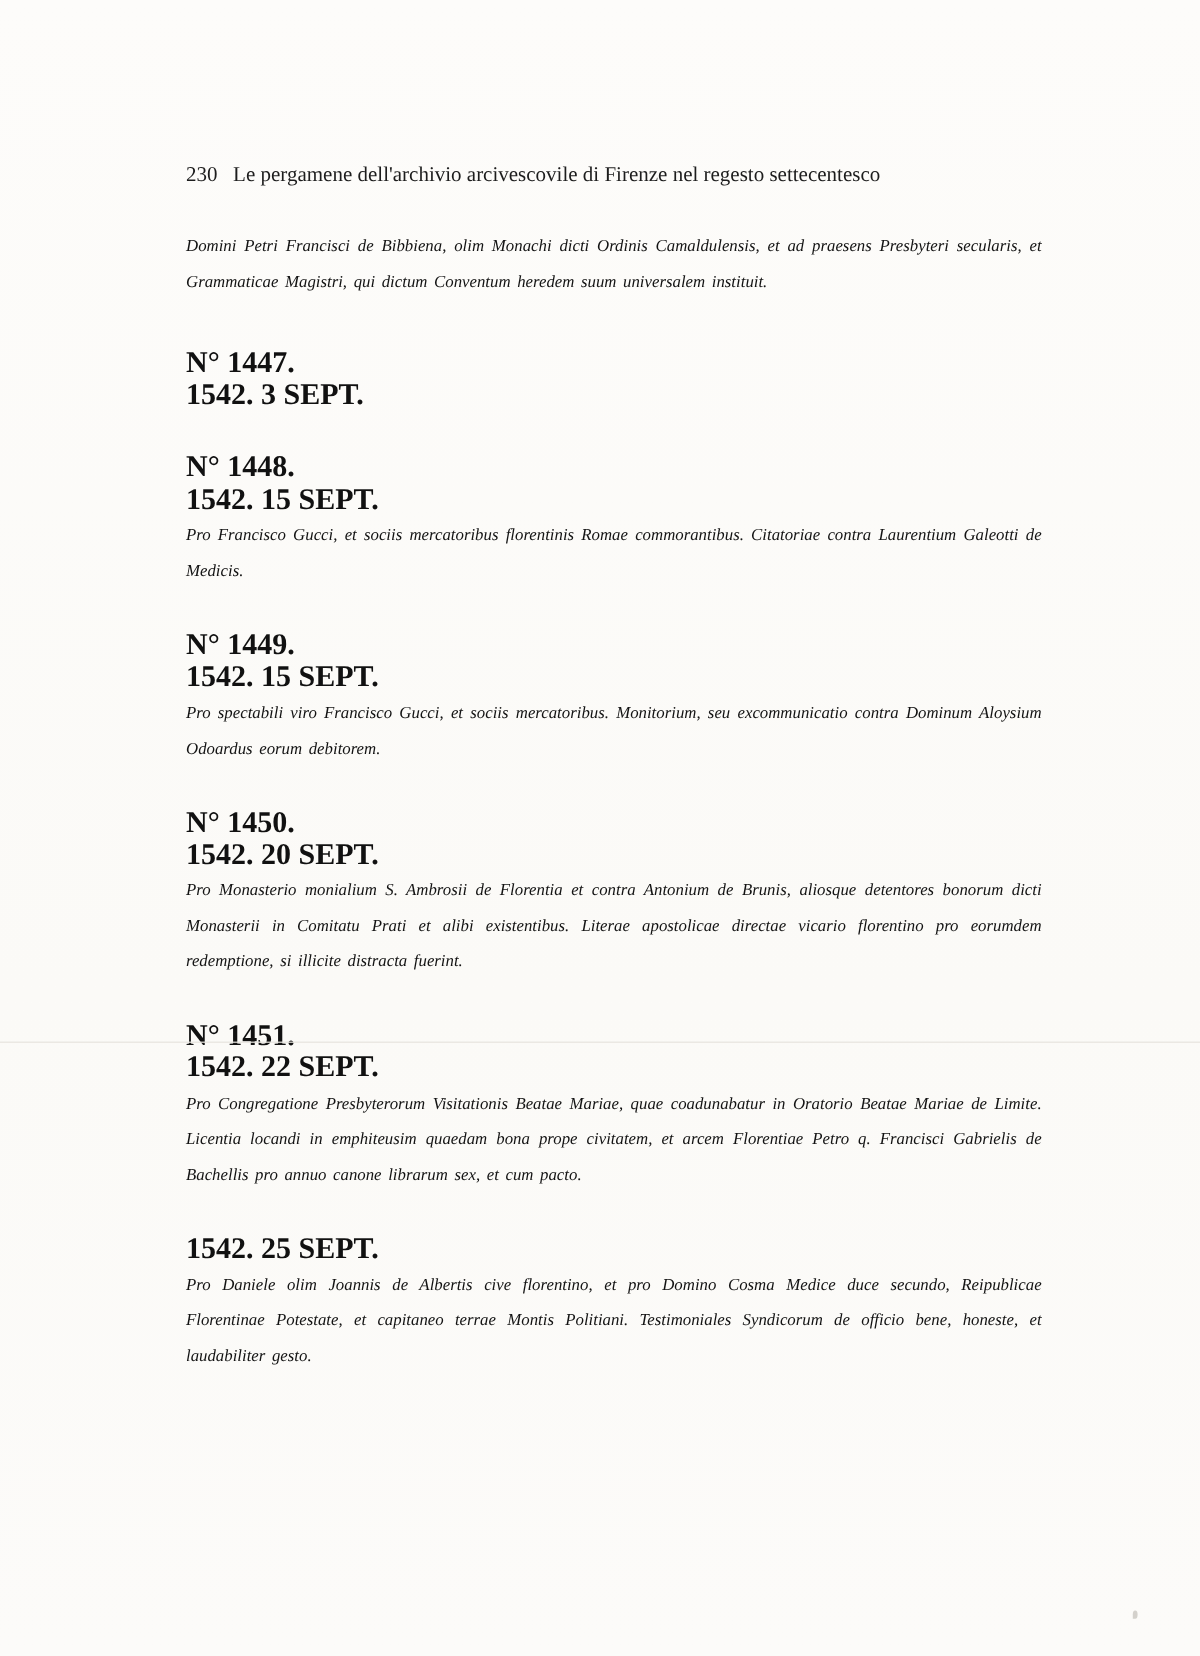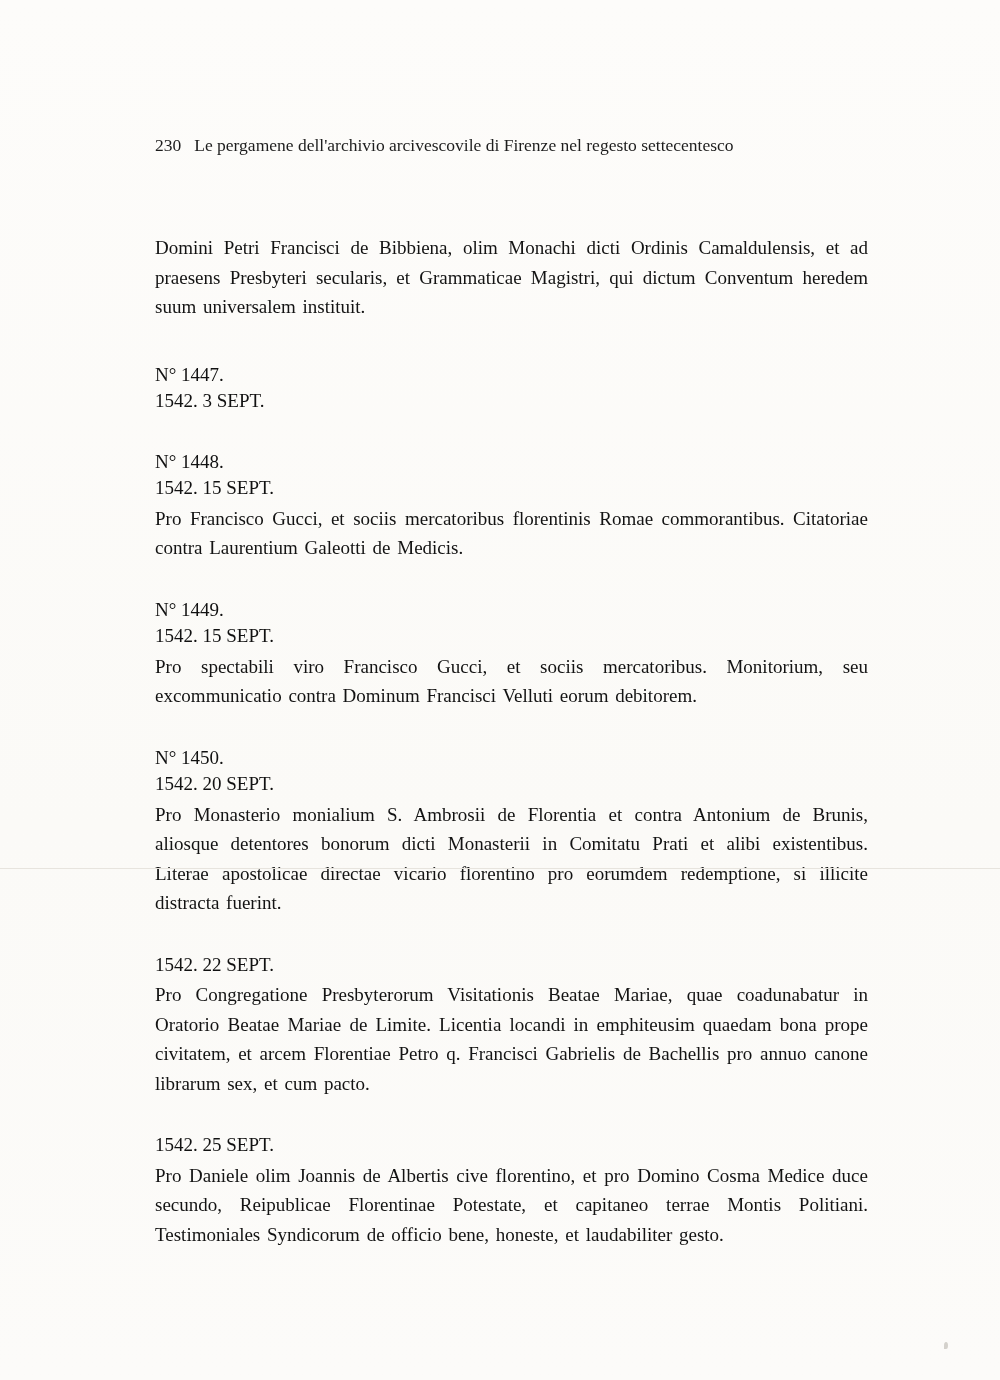--- a/index.html
+++ b/index.html
@@ -22,49 +22,50 @@
     width: 1000px;
     height: 1380px;
     background: linear-gradient(180deg, #fdfcfa 0%, #fbfaf7 60%, #fcfbf9 100%);
     padding: 133px 132px 60px 155px;
   }
 
   .running-header {
     font-size: 17.5px;
     line-height: 24px;
     color: #1d1d1d;
-    margin-bottom: 76px;
+    margin-bottom: 34px;
     white-space: nowrap;
   }
 
   .running-header .page-num {
     margin-right: 13px;
   }
 
   .body-italic {
-    font-size: 19px;
+    font-style: italic;
+    font-size: 14px;
     line-height: 29.5px;
     text-align: justify;
     color: #131313;
     word-spacing: 2px;
   }
 
   .continuation {
     margin-bottom: 40px;
   }
 
   .entry {
     margin-top: 34px;
   }
 
   .entry-number,
   .entry-date {
-    font-weight: normal;
+    font-weight: bold;
     font-style: normal;
-    font-size: 19px;
+    font-size: 25px;
     line-height: 26.5px;
     color: #111111;
   }
 
   .entry-text {
     margin-top: 2px;
   }
 
   .scan-line {
     position: absolute;
@@ -104,30 +105,31 @@
 
   <section class="entry">
     <div class="entry-number">N° 1448.</div>
     <div class="entry-date">1542. 15 SEPT.</div>
     <p class="body-italic entry-text">Pro Francisco Gucci, et sociis mercatoribus florentinis Romae commorantibus. Citatoriae contra Laurentium Galeotti de Medicis.</p>
   </section>
 
   <section class="entry">
     <div class="entry-number">N° 1449.</div>
     <div class="entry-date">1542. 15 SEPT.</div>
-    <p class="body-italic entry-text">Pro spectabili viro Francisco Gucci, et sociis mercatoribus. Monitorium, seu excommunicatio contra Dominum Francisci Velluti eorum debitorem.</p>
+    <p class="body-italic entry-text">Pro spectabili viro Francisco Gucci, et sociis mercatoribus. Monitorium, seu excommunicatio contra Dominum Aloysium Odoardus eorum debitorem.</p>
   </section>
 
   <section class="entry">
     <div class="entry-number">N° 1450.</div>
     <div class="entry-date">1542. 20 SEPT.</div>
     <p class="body-italic entry-text">Pro Monasterio monialium S. Ambrosii de Florentia et contra Antonium de Brunis, aliosque detentores bonorum dicti Monasterii in Comitatu Prati et alibi existentibus. Literae apostolicae directae vicario florentino pro eorumdem redemptione, si illicite distracta fuerint.</p>
   </section>
 
   <section class="entry">
+    <div class="entry-number">N° 1451.</div>
     <div class="entry-date">1542. 22 SEPT.</div>
     <p class="body-italic entry-text">Pro Congregatione Presbyterorum Visitationis Beatae Mariae, quae coadunabatur in Oratorio Beatae Mariae de Limite. Licentia locandi in emphiteusim quaedam bona prope civitatem, et arcem Florentiae Petro q. Francisci Gabrielis de Bachellis pro annuo canone librarum sex, et cum pacto.</p>
   </section>
 
   <section class="entry">
     <div class="entry-date">1542. 25 SEPT.</div>
     <p class="body-italic entry-text">Pro Daniele olim Joannis de Albertis cive florentino, et pro Domino Cosma Medice duce secundo, Reipublicae Florentinae Potestate, et capitaneo terrae Montis Politiani. Testimoniales Syndicorum de officio bene, honeste, et laudabiliter gesto.</p>
   </section>
 
   <div class="scan-line"></div>

